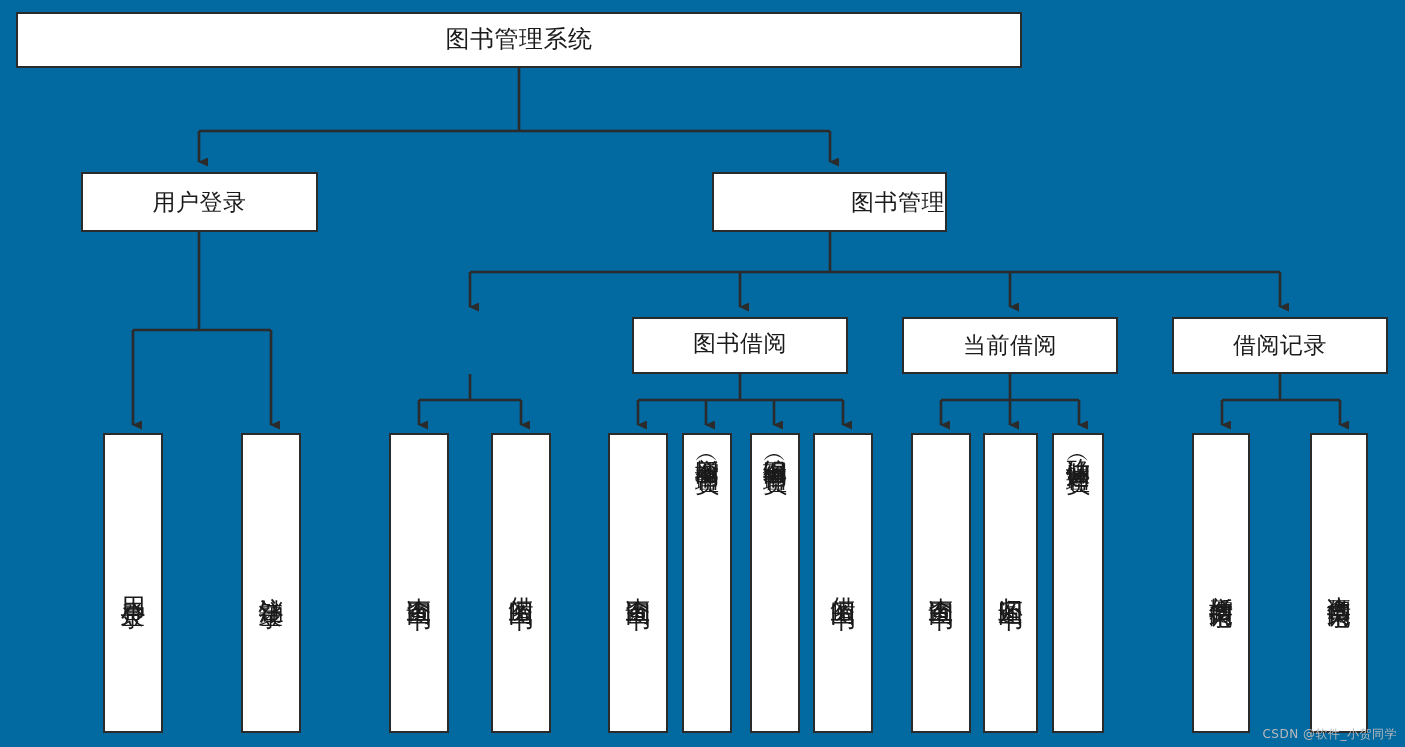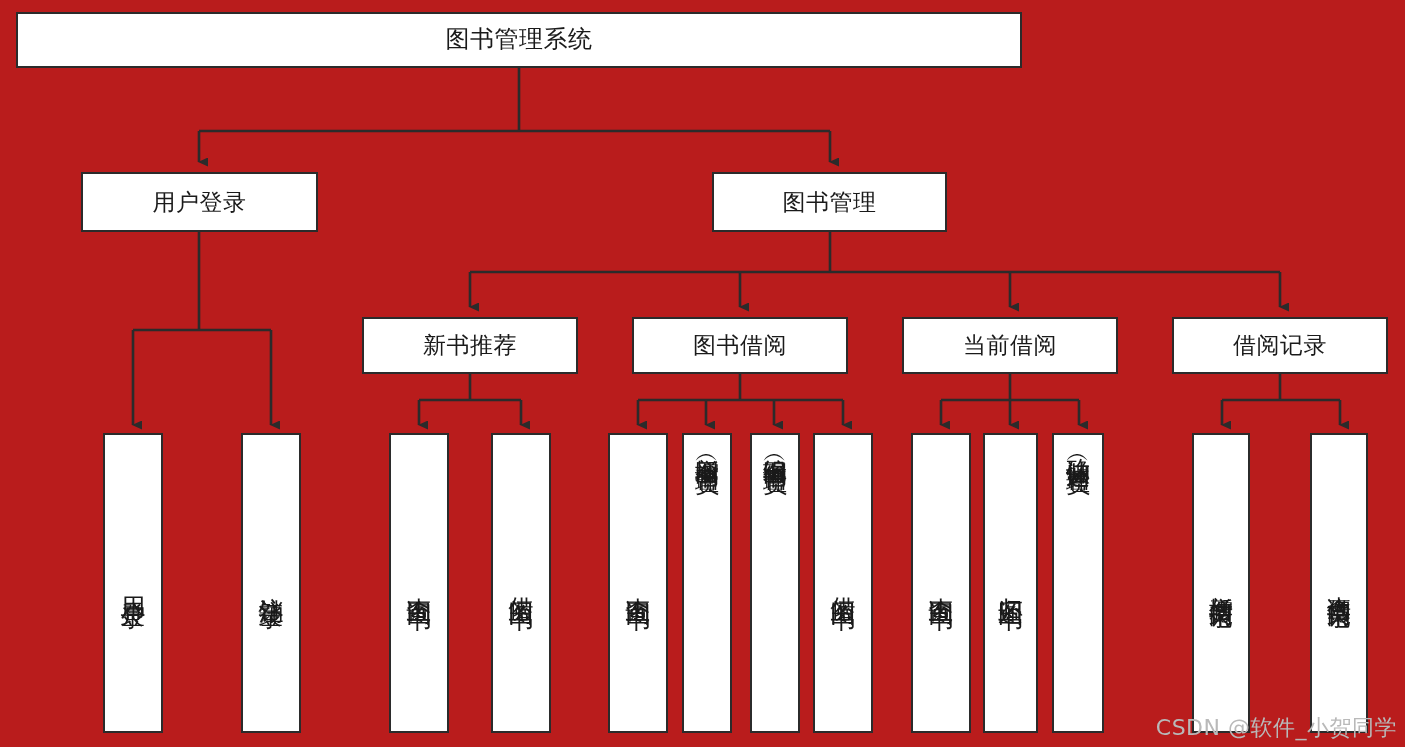--- a/index.html
+++ b/index.html
@@ -10,21 +10,21 @@
   body {
     font-family: "DejaVu Sans", "Liberation Sans", sans-serif;
     width: 1405px;
     height: 747px;
     overflow: hidden;
   }
   #diagram-root {
     position: relative;
     width: 1405px;
     height: 747px;
-    background: #b91c1c;
+    background: #0369a1;
   }
   #connector-layer {
     position: absolute;
     left: 0;
     top: 0;
     width: 1405px;
     height: 747px;
     pointer-events: none;
   }
   .node {
@@ -70,21 +70,21 @@
     font-size: 24px;
     letter-spacing: 2px;
   }
   .node.vert.topalign {
     align-items: flex-start;
   }
   #watermark {
     position: absolute;
     right: 8px;
     bottom: 4px;
-    font-size: 22px;
+    font-size: 12px;
     color: #b9b9b9;
     letter-spacing: 0.5px;
     white-space: nowrap;
     font-family: "DejaVu Sans", "Liberation Sans", sans-serif;
   }
 </style>
 </head>
 <body>
 
 <div id="diagram-root">
@@ -152,29 +152,26 @@
   </svg>
 
   <div class="node horiz root" style="left:16px; top:12px; width:1006px; height:56px;">
     <span class="node-label">图书管理系统</span>
   </div>
 
   <div class="node horiz" style="left:81px; top:172px; width:237px; height:60px;">
     <span class="node-label">用户登录</span>
   </div>
 
-  <div class="node horiz" style="left:712px; top:172px; width:235px; height:60px;">
+  <div class="node horiz" style="left:712px; top:172px; width:235px; height:60px;justify-content:flex-end;">
     <span class="node-label">图书管理</span>
   </div>
 
-  <div class="node horiz" style="left:362px; top:317px; width:216px; height:57px;">
-    <span class="node-label">新书推荐</span>
-  </div>
-
-  <div class="node horiz" style="left:632px; top:317px; width:216px; height:57px;">
+
+  <div class="node horiz" style="left:632px; top:317px; width:216px; height:57px;font-family:Liberation Mono, monospace;">
     <span class="node-label">图书借阅</span>
   </div>
 
   <div class="node horiz" style="left:902px; top:317px; width:216px; height:57px;align-items:center;">
     <span class="node-label">当前借阅</span>
   </div>
 
   <div class="node horiz" style="left:1172px; top:317px; width:216px; height:57px;justify-content:center;">
     <span class="node-label">借阅记录</span>
   </div>

